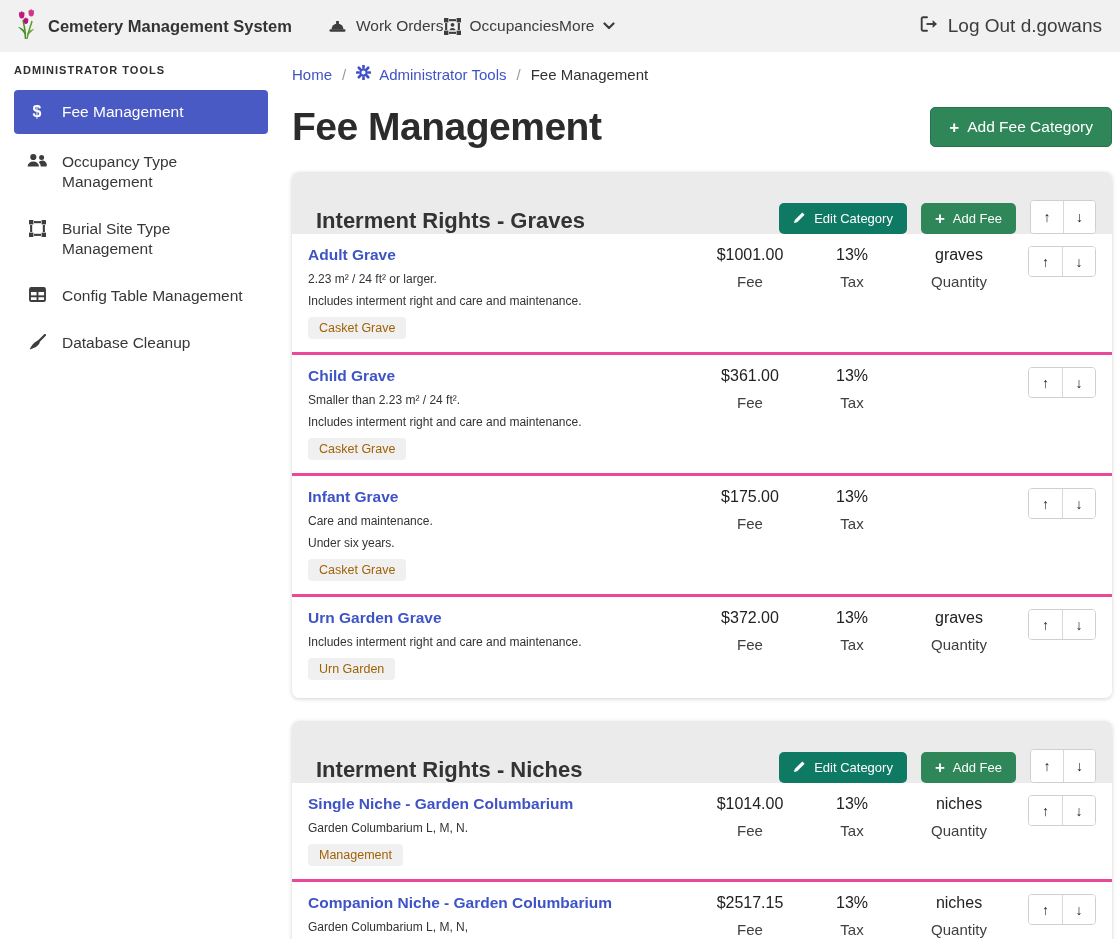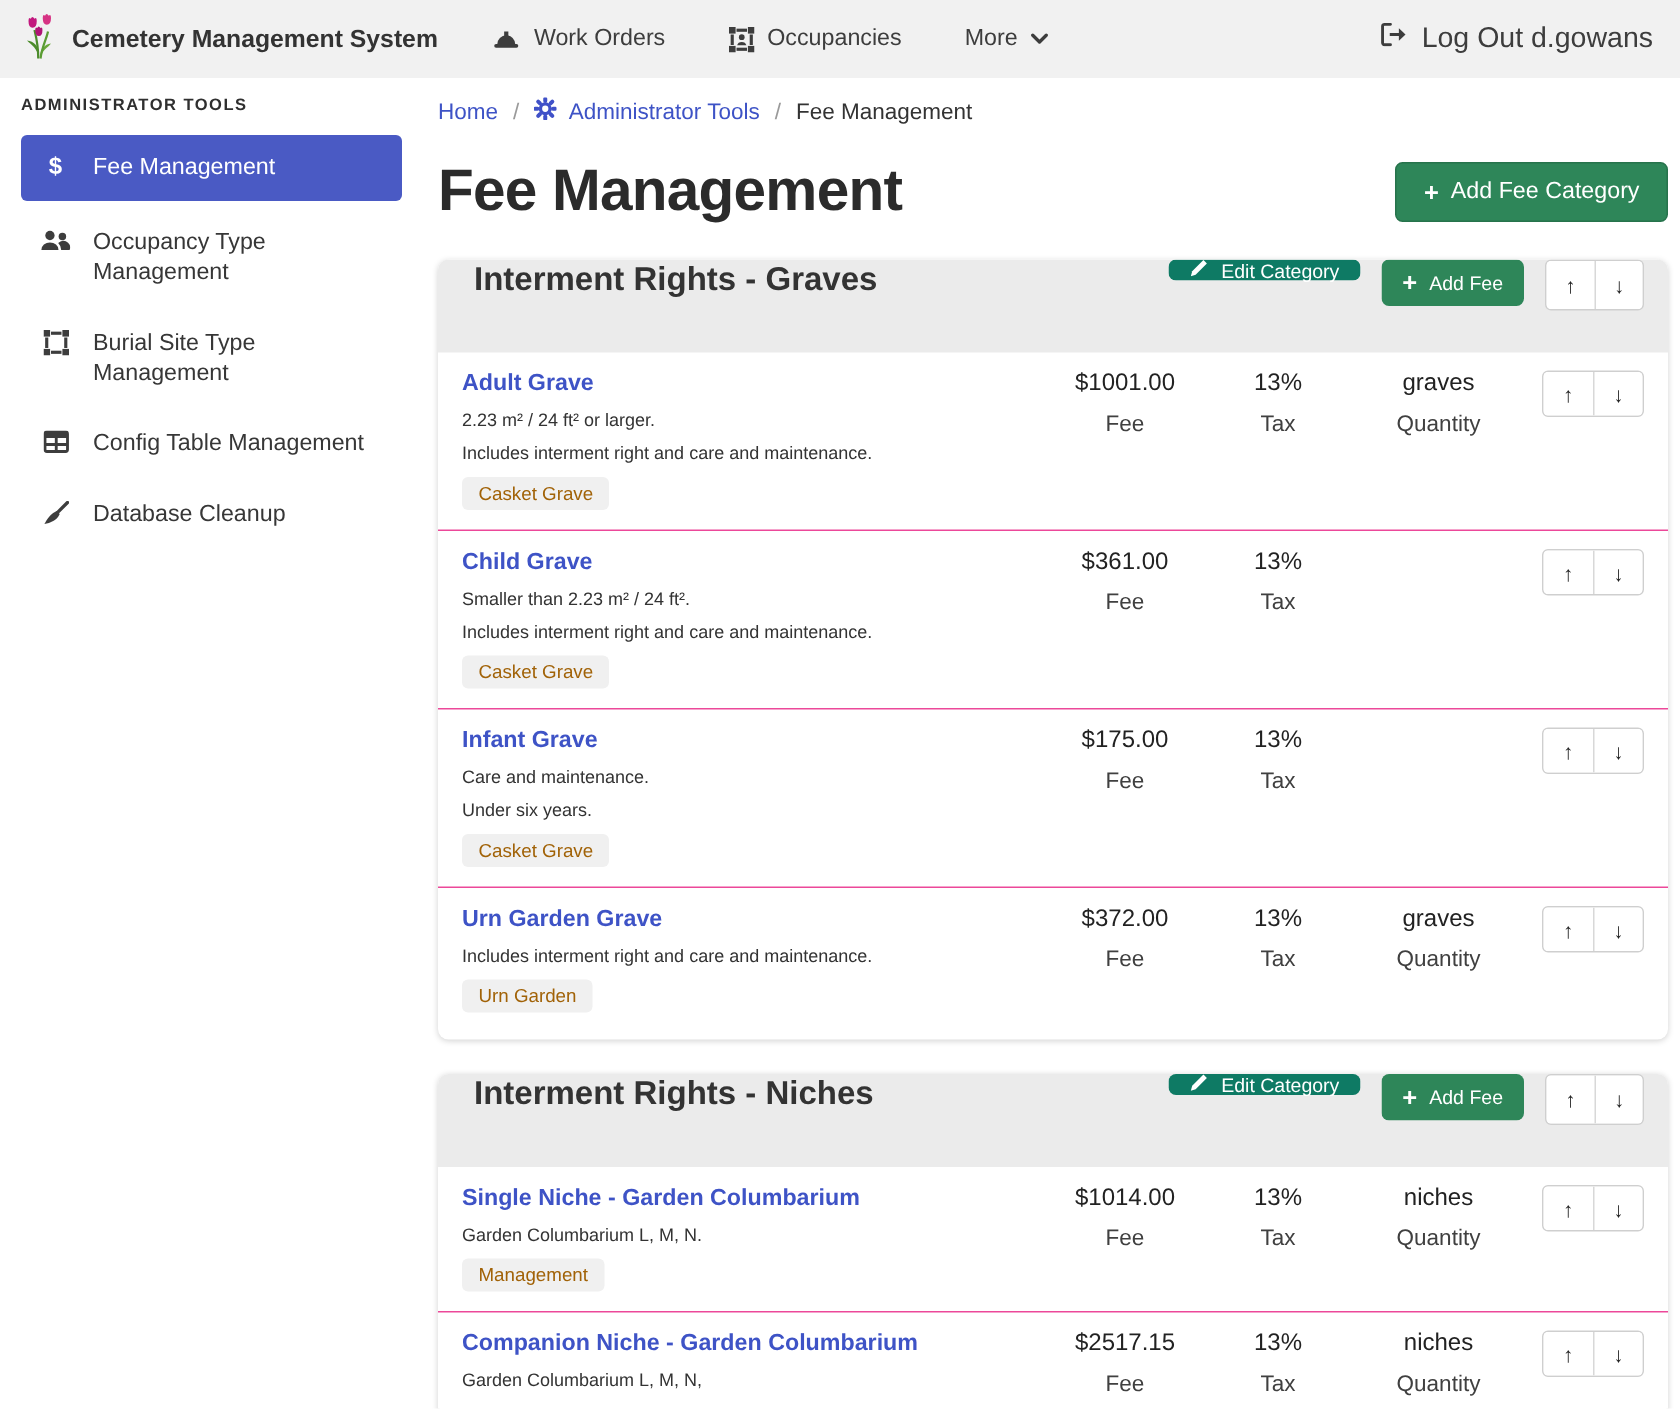--- a/index.html
+++ b/index.html
@@ -4,21 +4,21 @@
 <style>
   * { box-sizing: border-box; margin: 0; padding: 0; }
   html,body { width:1120px; height:939px; overflow:hidden; background:#fff;
     font-family:"Liberation Sans","DejaVu Sans",sans-serif; color:#333; }
 
   
   .navbar { height:52px; background:#f1f1f1; display:flex; align-items:center;
     padding:0 18px 0 14px;text-align:center; }
   .brand { display:flex; align-items:center; gap:8px; margin-right:36px; cursor:pointer; }
   .brand-title { font-size:16.5px; font-weight:700; color:#333; }
-  .nav-items { display:flex; align-items:center; gap:42px; }
+  .nav-items { display:flex; align-items:center; }
   .nav-item { display:flex; align-items:center; gap:9px; font-size:15.5px; color:#3d3d3d; cursor:pointer; }
   .nav-item svg { display:block; }
   .nav-spacer { flex:1; }
   .logout { display:flex; align-items:center; gap:10px; font-size:19px; color:#3d3d3d; cursor:pointer;padding-left:32px; }
 
   
   .sidebar { position:absolute; left:0; top:52px; width:280px; bottom:0; background:#fff; padding:12px 12px 0 14px; }
   .sidebar-heading { font-size:11px; letter-spacing:1px; color:#2f2f2f; font-weight:600;
     text-transform:uppercase; margin-bottom:14px; }
   .side-item { display:flex; align-items:flex-start; gap:14px; padding:9px 10px 9px 12px;
@@ -38,32 +38,32 @@
   .title-row { display:flex; align-items:center; justify-content:space-between; margin-top:22px; }
   .page-title { font-size:39px; font-weight:600; color:#2b2b2b; letter-spacing:-0.5px; }
   .btn { display:inline-flex; align-items:center; justify-content:center; gap:8px; border:1px solid transparent;
     border-radius:5px; color:#fff; cursor:pointer; font-family:inherit; }
   .btn-add-category { background:#2e8659; border-color:#27734c; height:40px; padding:0 18px; font-size:15.5px; }
   .plus-glyph { font-size:17px; font-weight:600; line-height:1; }
 
   
   .category-card { margin-top:23px; margin-bottom:14px; border-radius:7px;
     box-shadow:0 1px 4px rgba(0,0,0,0.18); background:#fff; overflow:hidden; }
-  .category-header { background:#ebebeb; height:62px; display:flex; align-items:flex-start; padding:0 16px 0 24px; gap:14px; }
+  .category-header { background:#ebebeb; height:62px; display:flex; align-items:flex-end; padding:0 16px 0 24px; gap:14px; }
   .category-title { flex:1; font-size:22px; font-weight:600; color:#333; }
-  .btn-edit-category { background:#0e7a64; height:14px; padding:0 13px; font-size:13px; }
+  .btn-edit-category { background:#0e7a64; height:31px; padding:0 13px; font-size:13px; }
   .btn-add-fee { background:#2e8659; height:31px; padding:0 13px; font-size:13px; }
   .arrow-group { display:flex; background:#fff; border:1px solid #cfcfcf; border-radius:4px; overflow:hidden; }
   .arrow-btn { width:32px; height:32px; background:#fff; border:none; font-size:14px; color:#222;
     cursor:pointer; display:flex; align-items:center; justify-content:center; font-family:inherit; }
   .arrow-btn + .arrow-btn { border-left:1px solid #d8d8d8; }
   .arrow-group.small .arrow-btn { width:33px; height:29px; }
 
   .fee-row { display:flex; padding:10px 16px 13px 16px; }
-  .fee-row + .fee-row { border-top:1px solid #ec4899; }
+  .fee-row + .fee-row { border-top:3px solid #ec4899; }
   .category-body { padding-bottom:5px; }
   .fee-main { flex:1; min-width:0; }
   .fee-name { font-size:15.5px; font-weight:700; color:#3e53c6; text-decoration:none; cursor:pointer;
     display:inline-block; padding-top:2px; }
   .fee-desc { font-size:12px; color:#333; margin-top:8px; }
   .fee-badge { display:inline-block; margin-top:9px; background:#f0f0f0; border-radius:4px;
     padding:4px 11px; font-size:12.5px; color:#a16207; }
   .fee-cell { width:100px; text-align:center; padding-top:2px; }
   .fee-cell.tax { width:104px; }
   .fee-cell.qty { width:110px; }

